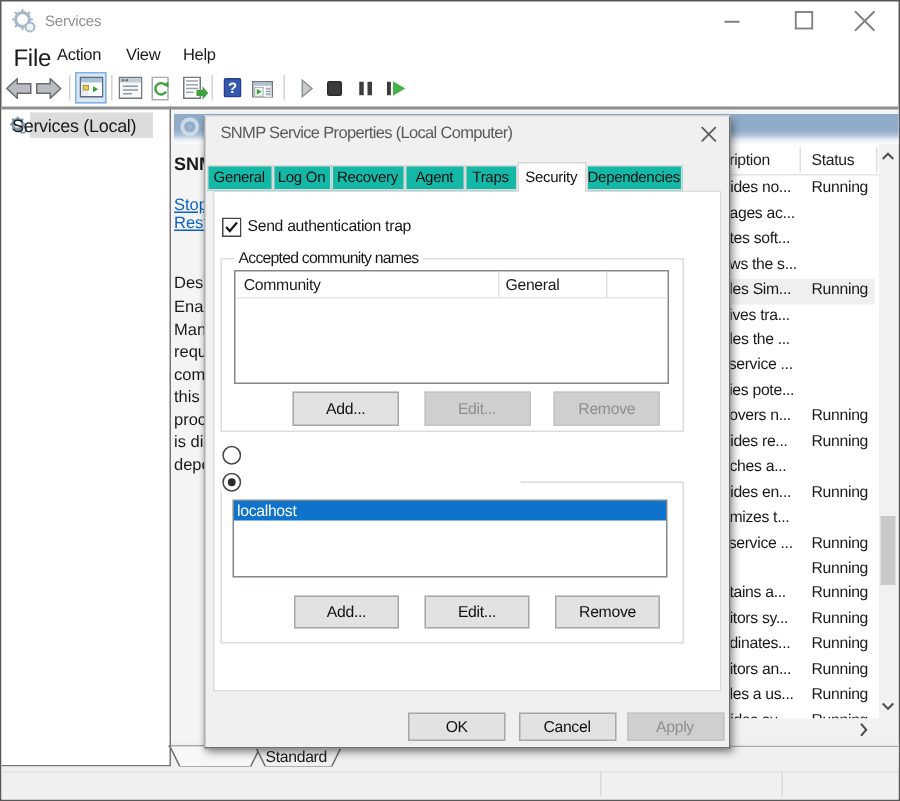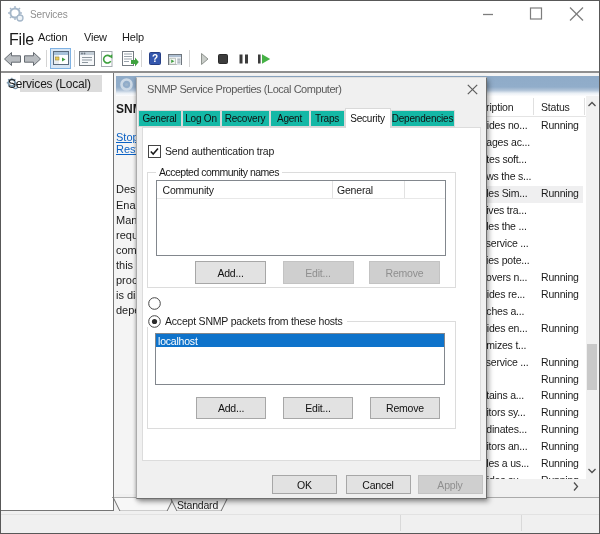--- a/index.html
+++ b/index.html
@@ -271,21 +271,20 @@
   <svg class="abs" style="left:12px;top:220px;" width="13" height="13" viewBox="0 0 13 13">
     <circle cx="6.5" cy="6.5" r="5.8" fill="#fff" stroke="#454545"></circle>
   </svg>
 
   <div class="abs" style="left:10.5px;top:243.5px;width:309px;height:108px;border:1px solid #dcdcdc;box-sizing:border-box;"></div>
   <div class="abs" style="left:11px;top:236px;width:200px;height:14px;background:#fff;"></div>
   <svg class="abs" style="left:12px;top:238px;" width="13" height="13" viewBox="0 0 13 13">
     <circle cx="6.5" cy="6.5" r="5.8" fill="#fff" stroke="#454545"></circle>
     <circle cx="6.5" cy="6.5" r="2.6" fill="#2b2b2b"></circle>
   </svg>
-  <div class="t" style="left:29px;top:239px;font-size:10.5px;letter-spacing:-0.2px;background:#fff;padding-right:4px;">Accept SNMP packets from these hosts</div>
 
   <div class="abs" style="left:18.5px;top:256px;width:290px;height:52px;background:#fff;border:1px solid #82878d;box-sizing:border-box;"></div>
   <div class="abs" style="left:19.5px;top:257px;width:288px;height:13px;background:#0e73cb;"></div>
   <div class="t" style="left:22px;top:258.5px;font-size:10.5px;letter-spacing:-0.2px;color:#fff;">localhost</div>
 
   <div class="btn" style="left:60px;top:320px;width:70px;height:22px;">Add...</div>
   <div class="btn" style="left:147px;top:320px;width:70px;height:22px;">Edit...</div>
   <div class="btn" style="left:234px;top:320px;width:70px;height:22px;">Remove</div>
 
   <div class="btn" style="left:136px;top:398px;width:65px;height:19px;">OK</div>

